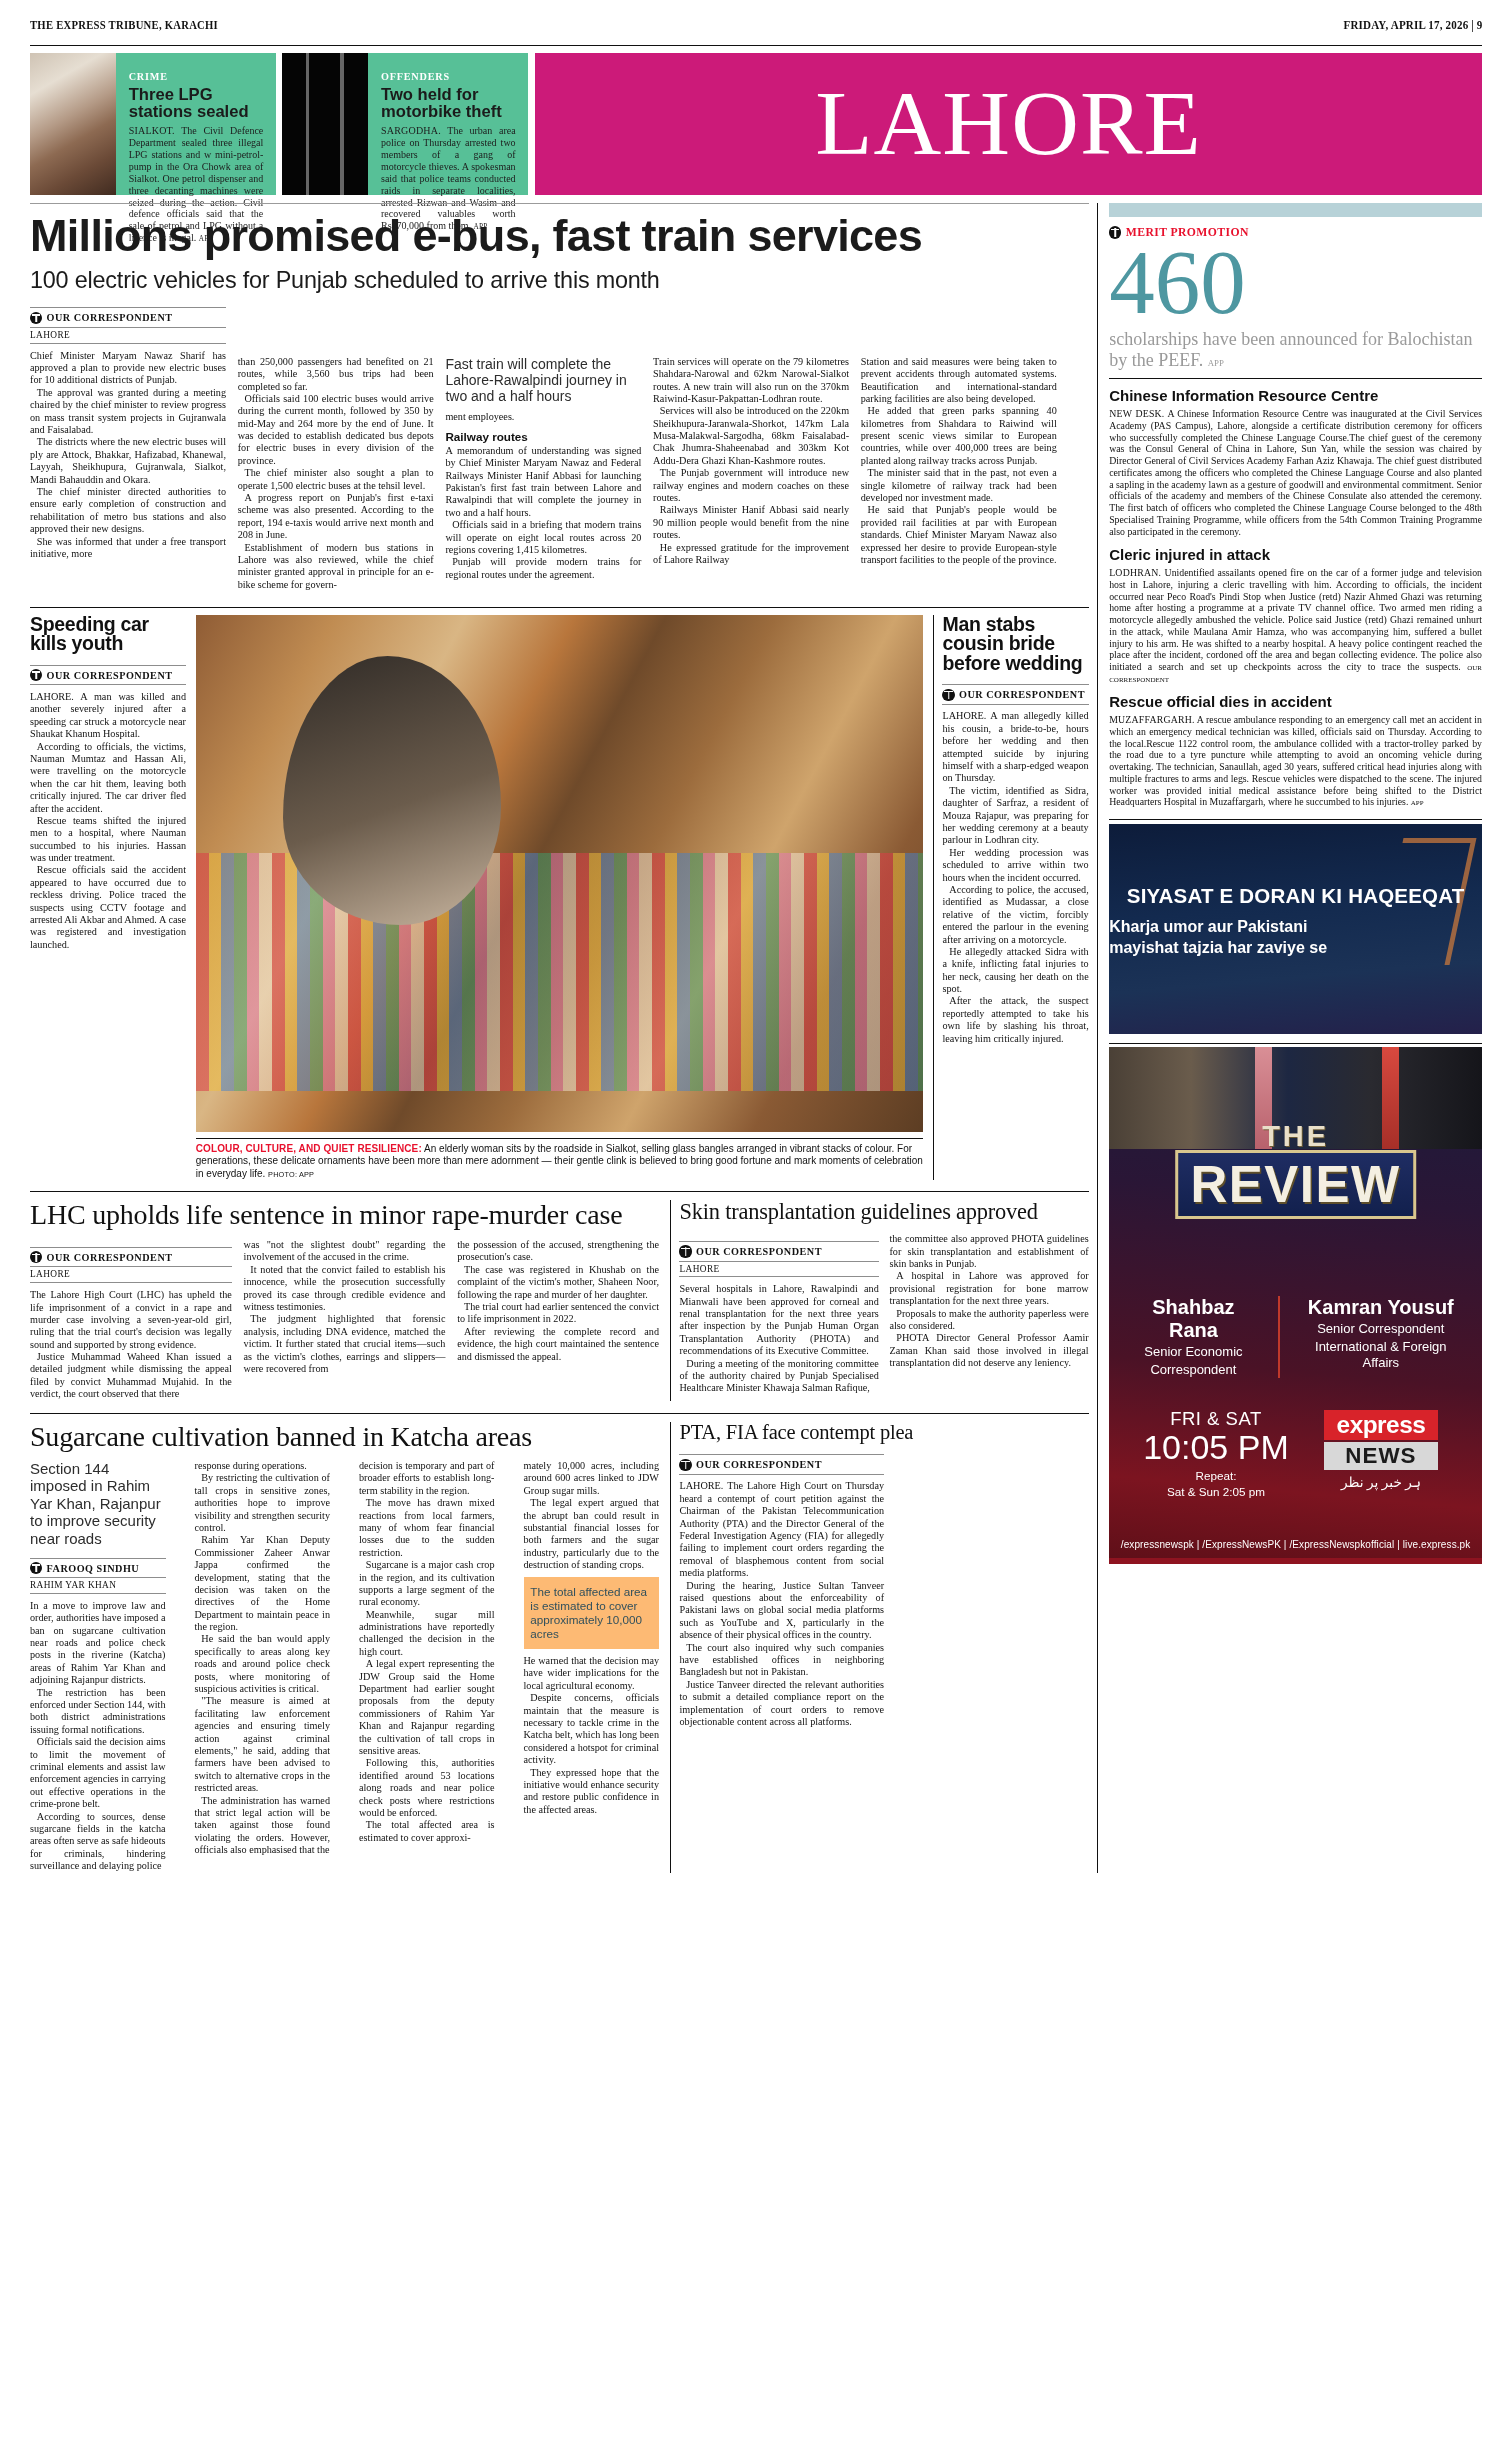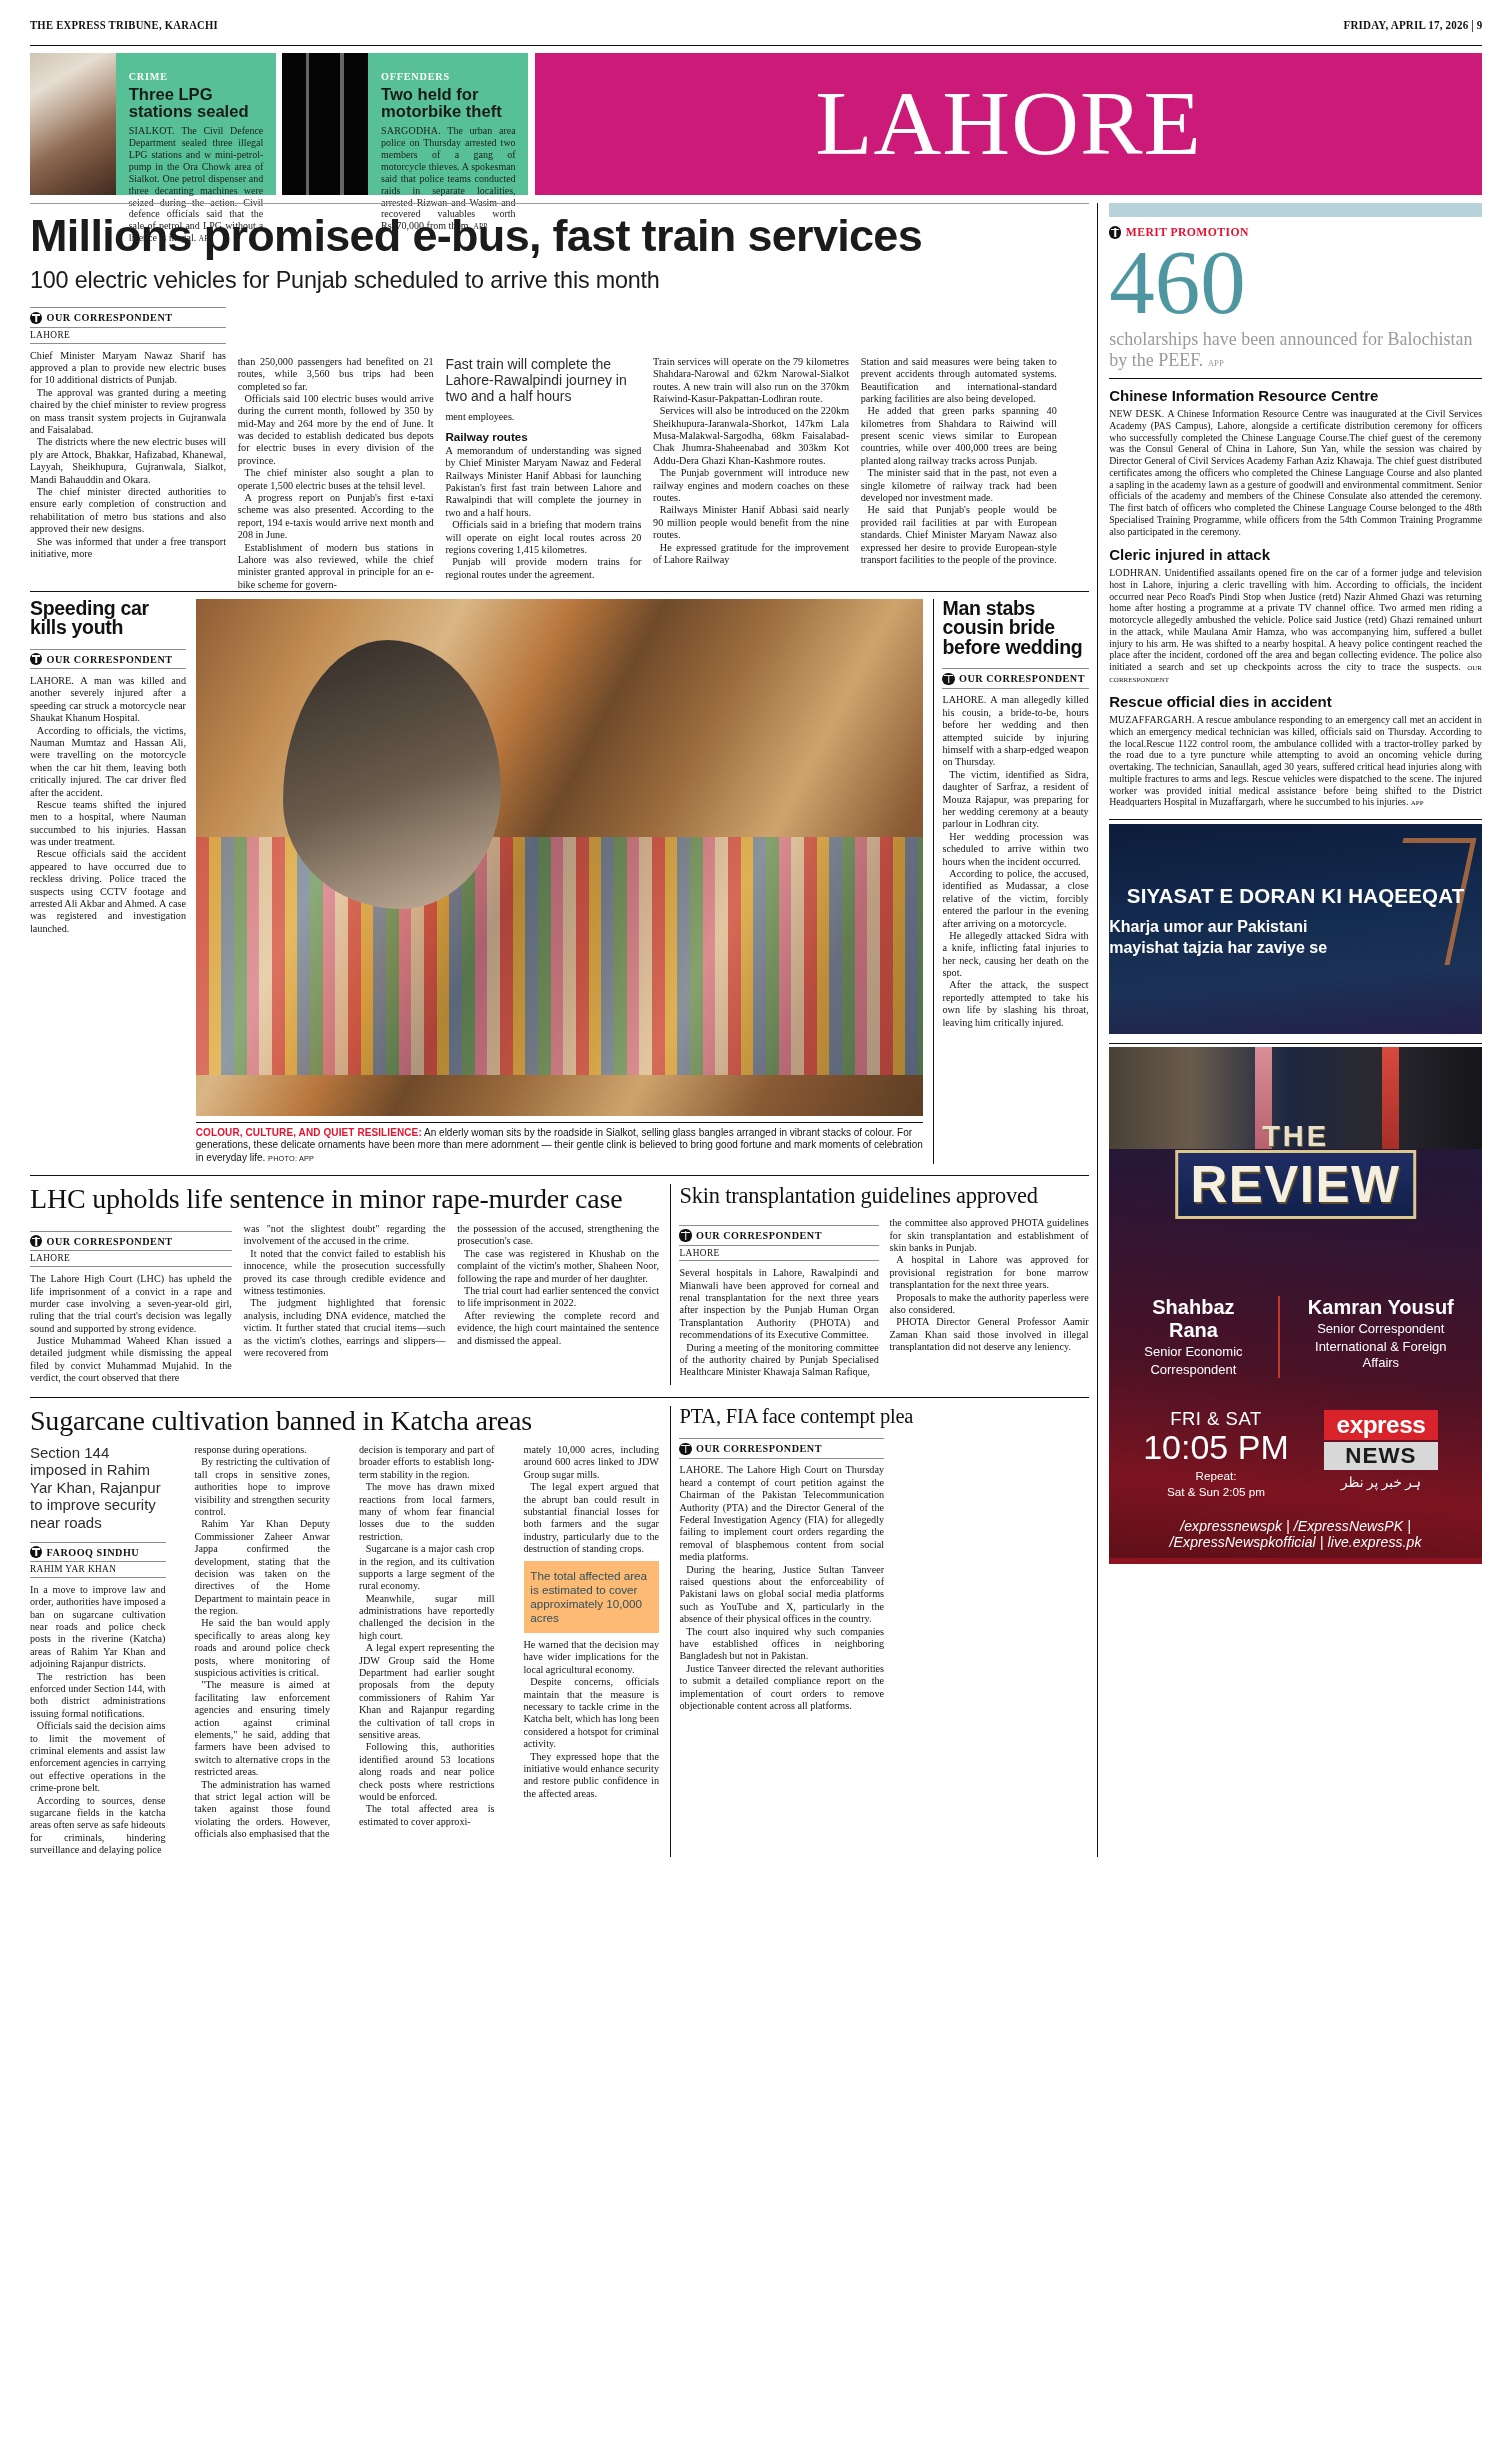--- a/index.html
+++ b/index.html
@@ -74,21 +74,21 @@
               border-top:1px solid #8d8d8d; padding-top:2px; margin-top:2.9px;}
   p.b { font-size:10.2px; line-height:1.215; text-align:justify;
         hyphens:auto; -webkit-hyphens:auto; margin-bottom:0; }
   p.b + p.b { text-indent:6.8px; }
   .subhead { font-family:"Liberation Sans", sans-serif; font-weight:700;
              font-size:11.7px; margin:5.9px 0 2.4px 0; }
   .pull { font-family:"Liberation Sans", sans-serif; font-weight:400;
           font-size:14px; line-height:1.16; color:#2d2d2d; }
 
   
-  .mid { display:flex; gap:9.8px; margin-top:0; border-top:1px solid #111; padding-top:6.8px;}
+  .mid { display:flex; gap:9.8px; margin-top:16px; border-top:1px solid #111; padding-top:6.8px;}
   .mid .sidecol { width:156px; }
   .mid .photowrap { flex:1; }
   .photo-big { width:100%; height:517px;
      background:
        radial-gradient(circle at 26% 34%, rgba(255,255,255,.35) 0 9%, transparent 10%),
        linear-gradient(118deg,#8f5c35 0%,#c08c52 14%,#d9b684 27%,#b8763c 38%,#6f4a2a 47%,
                         #9c6c3d 58%,#cfa46c 70%,#8a5a34 83%,#5c3d23 100%);
      position:relative; overflow:hidden;}
   .photo-big:before{content:"";position:absolute;left:0;right:0;top:46%;height:46%;
      background:repeating-linear-gradient(90deg,
@@ -169,21 +169,21 @@
   .ad2 .timebox .d{font-family:"Liberation Sans", sans-serif;font-size:18.5px;letter-spacing:0.5px;}
   .ad2 .timebox .t{font-family:"Liberation Sans", sans-serif;font-size:34px;font-weight:400;line-height:1.05;}
   .ad2 .timebox .rp{font-family:"Liberation Sans", sans-serif;font-size:11.7px;margin-top:2.9px;}
   .ad2 .exbox{position:absolute;right:44px;top:363px;text-align:center;}
   .ad2 .exbox .e1{background:#d8232a;color:#fff;font-family:"Liberation Sans", sans-serif;
      font-weight:700;font-size:24.4px;padding:1px 12.7px;letter-spacing:-0.5px;}
   .ad2 .exbox .e2{background:#d8d8d8;color:#1b1b1b;font-family:"Liberation Sans", sans-serif;
      font-weight:700;font-size:22.4px;padding:1px 12.7px;letter-spacing:1px;margin-top:2px;}
   .ad2 .exbox .e3{color:#fff;font-size:13.7px;margin-top:3.4px;direction:rtl;}
   .ad2 .social{position:absolute;left:0;right:0;bottom:14.6px;text-align:center;color:#fff;
-     font-family:"Liberation Sans", sans-serif;font-size:14px;letter-spacing:0.1px;font-style:italic;}
+     font-family:"Liberation Sans", sans-serif;font-size:10px;letter-spacing:0.1px;}
   .ad2 .foot{position:absolute;left:0;right:0;bottom:0;height:6.8px;background:#8e1320;}
 
   .vr { border-left:1px solid #111; padding-left:8.8px;}
 </style>
 </head>
 <body>
 
 <div class="page">
 
   <div class="topbar">

